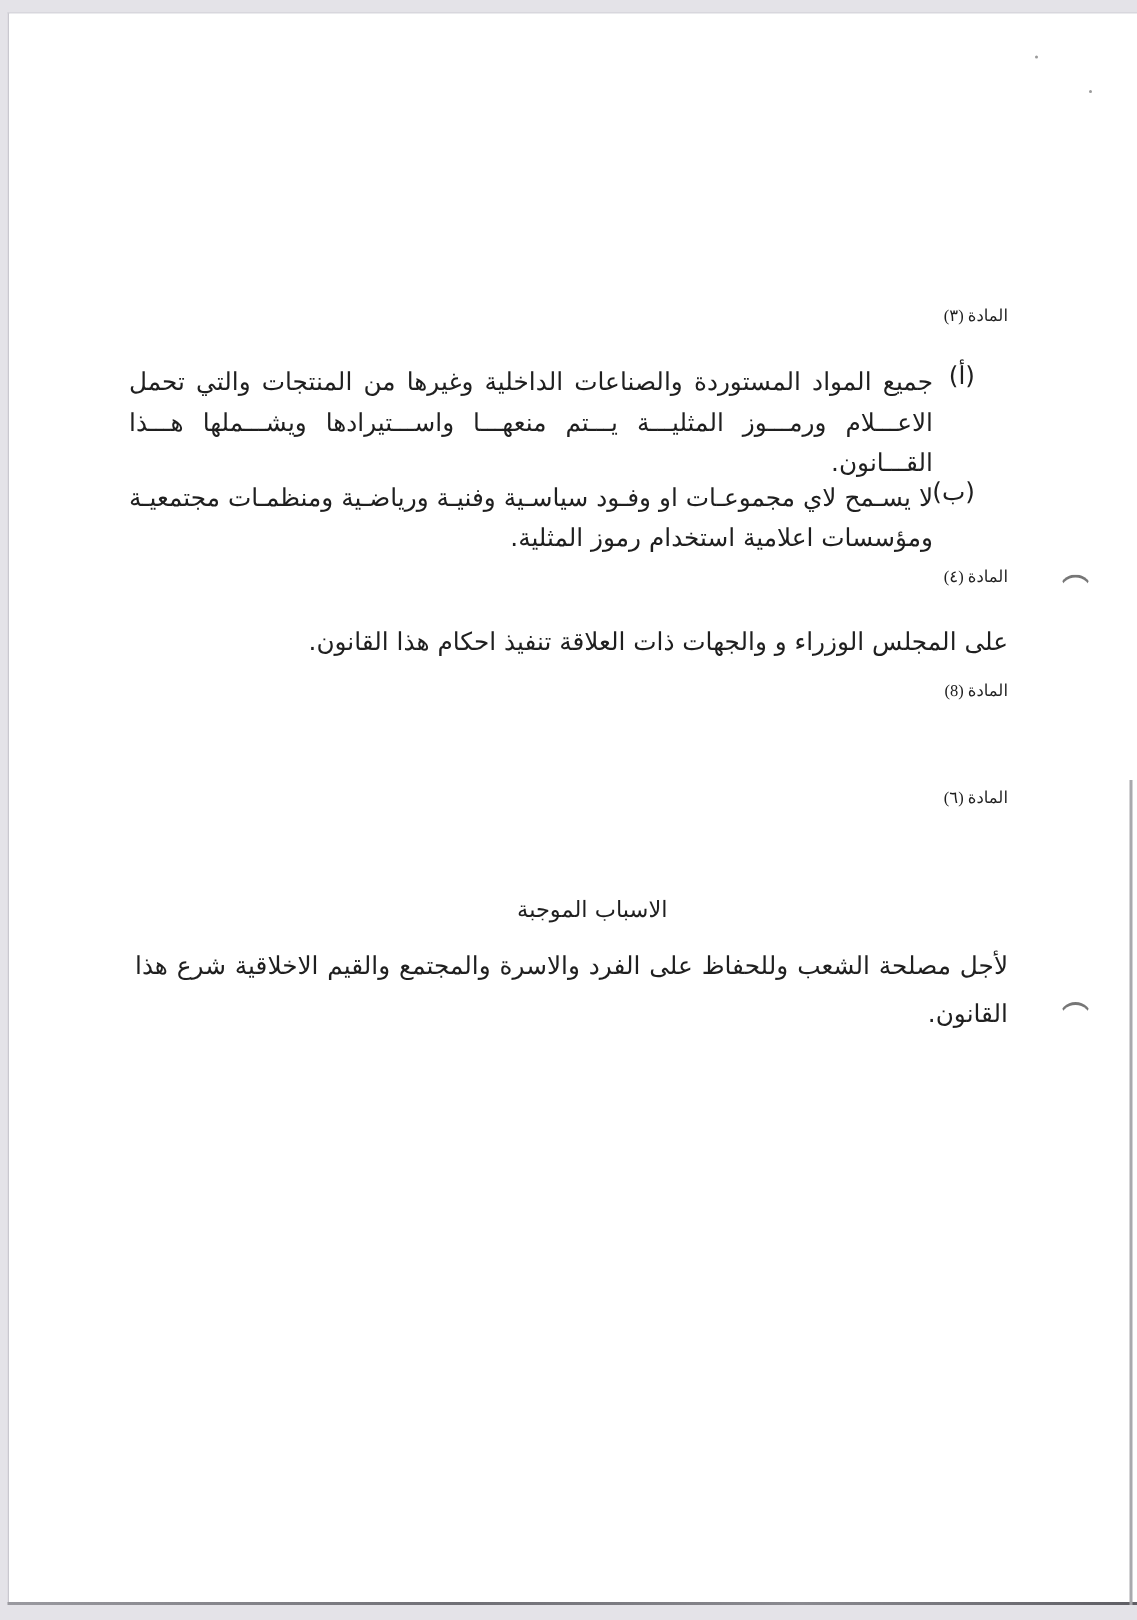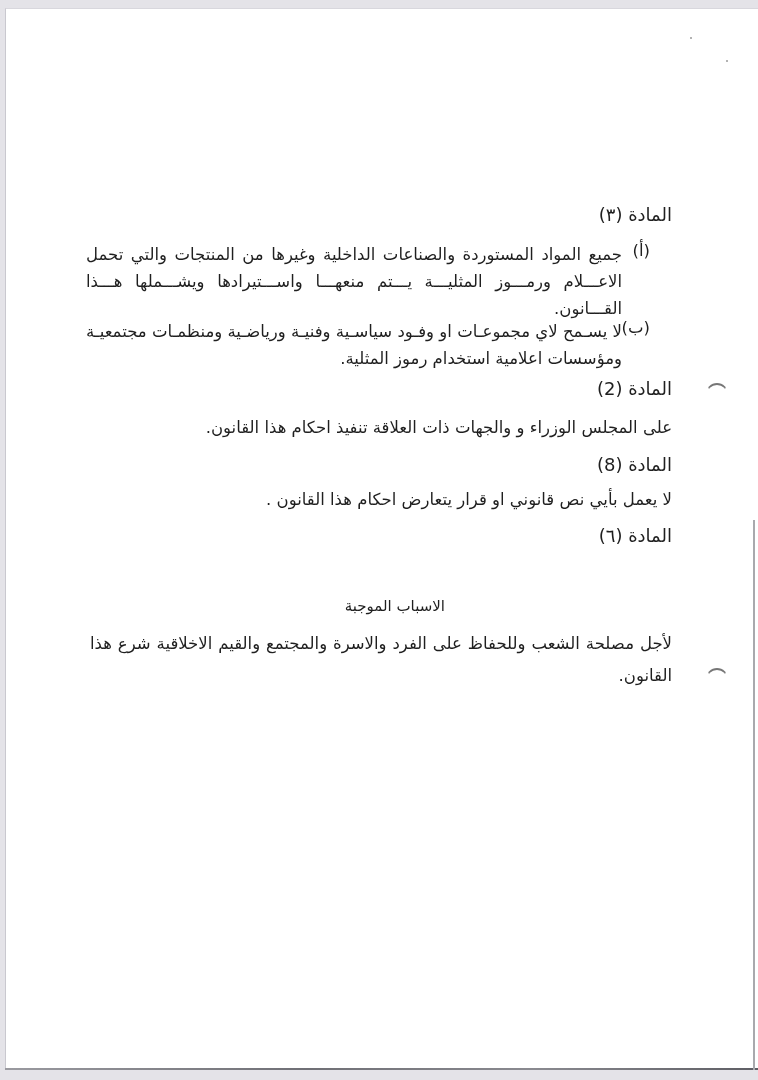--- a/index.html
+++ b/index.html
@@ -60,21 +60,21 @@
       direction: rtl;
       font-family: "DejaVu Sans", sans-serif;
       color: #1f1f1f;
       font-size: 16.5px;
     }
     .line {
       position: absolute;
       white-space: nowrap;
       right: 0;
     }
-    .heading { font-size: 18px; }
+    .heading { font-size: 11px; font-family: Liberation Serif, serif; }
     .item-label {
       position: absolute;
       white-space: nowrap;
       font-size: 16.5px;
     }
     .item-body {
       position: absolute;
       width: 536px;
       line-height: 27px;
       text-align: justify;
@@ -110,24 +110,23 @@
 <div class="doc" style="left:0;top:0;width:758px;height:1080px;">
 
   <div class="line heading" style="right:86px;top:204px;">المادة (٣)</div>
 
   <div class="item-label" style="right:108px;top:241px;">(أ)</div>
   <div class="item-body" style="right:136px;top:241px;">جميع المواد المستوردة والصناعات الداخلية وغيرها من المنتجات والتي تحمل الاعـــلام ورمـــوز المثليـــة يـــتم منعهـــا واســـتيرادها ويشـــملها هـــذا القـــانون.</div>
 
   <div class="item-label" style="right:108px;top:318px;">(ب)</div>
   <div class="item-body" style="right:136px;top:318px;">لا يسـمح لاي مجموعـات او وفـود سياسـية وفنيـة ورياضـية ومنظمـات مجتمعيـة ومؤسسات اعلامية استخدام رموز المثلية.</div>
 
-  <div class="line heading" style="right:86px;top:378px;">المادة (2)</div>
+  <div class="line heading" style="right:86px;top:378px;">المادة (٤)</div>
   <div class="line" style="right:86px;top:418px;">على المجلس الوزراء و والجهات ذات العلاقة تنفيذ احكام هذا القانون.</div>
 
   <div class="line heading" style="right:86px;top:454px;">المادة (8)</div>
-  <div class="line" style="right:86px;top:490px;">لا يعمل بأيي نص قانوني او قرار يتعارض  احكام هذا القانون .</div>
 
   <div class="line heading" style="right:86px;top:525px;">المادة (٦)</div>
 
   <div class="center-heading" style="right:313px;top:597px;">الاسباب الموجبة</div>
   <div class="para" style="right:86px;top:628px;">لأجل مصلحة الشعب وللحفاظ على الفرد والاسرة والمجتمع والقيم الاخلاقية شرع هذا القانون.</div>
 
 </div>
 
 </body></html>

